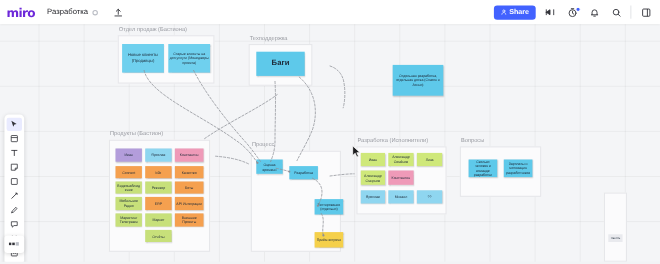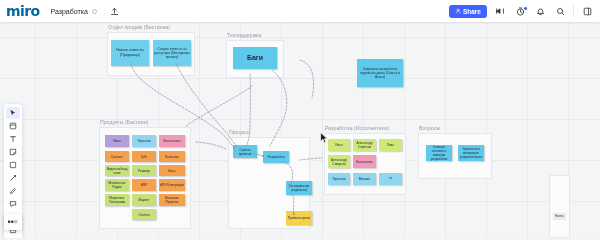--- a/index.html
+++ b/index.html
@@ -25,21 +25,21 @@
   
   #topbar {
     position: absolute; top: 0; left: 0; width: 600px; height: 22px;
     background: #ffffff;
     box-shadow: 0 1px 2px rgba(0,0,0,0.10);
     z-index: 40;
   }
   .tb-left { position: absolute; left: 6px; top: 0; height: 22px; display: flex; align-items: center; gap: 6px; }
   .miro-logo {
     font-family: "DejaVu Sans", sans-serif;
-    font-size: 14px; font-weight: 700; letter-spacing: -0.6px; color: #0369a1;
+    font-size: 11px; font-weight: 700; letter-spacing: -0.6px; color: #6d28d9;
   }
   .doc-chip {
     display: flex; align-items: center; gap: 4px;
     padding: 2px 5px; border-radius: 3px;
   }
   .doc-title { font-size: 7px; color: #25262b; white-space: nowrap; }
   .chip-dot { width: 5px; height: 5px; border: 1px solid #b9bcc4; border-radius: 50%; }
   .tb-icon { width: 14px; height: 14px; display:flex; align-items:center; justify-content:center; border-radius:3px; }
   .tb-icon svg { display: block; }
 

